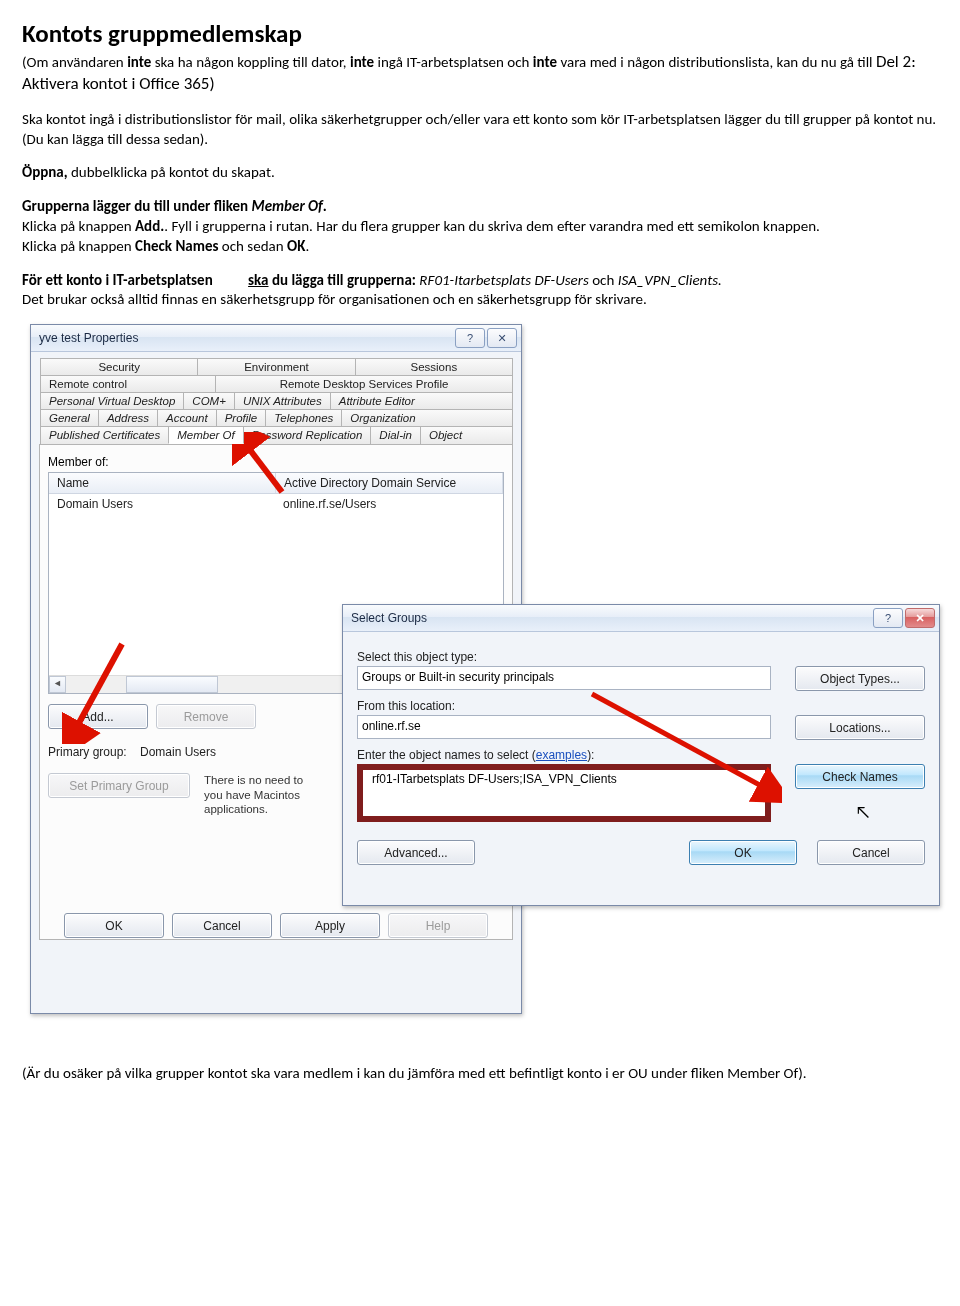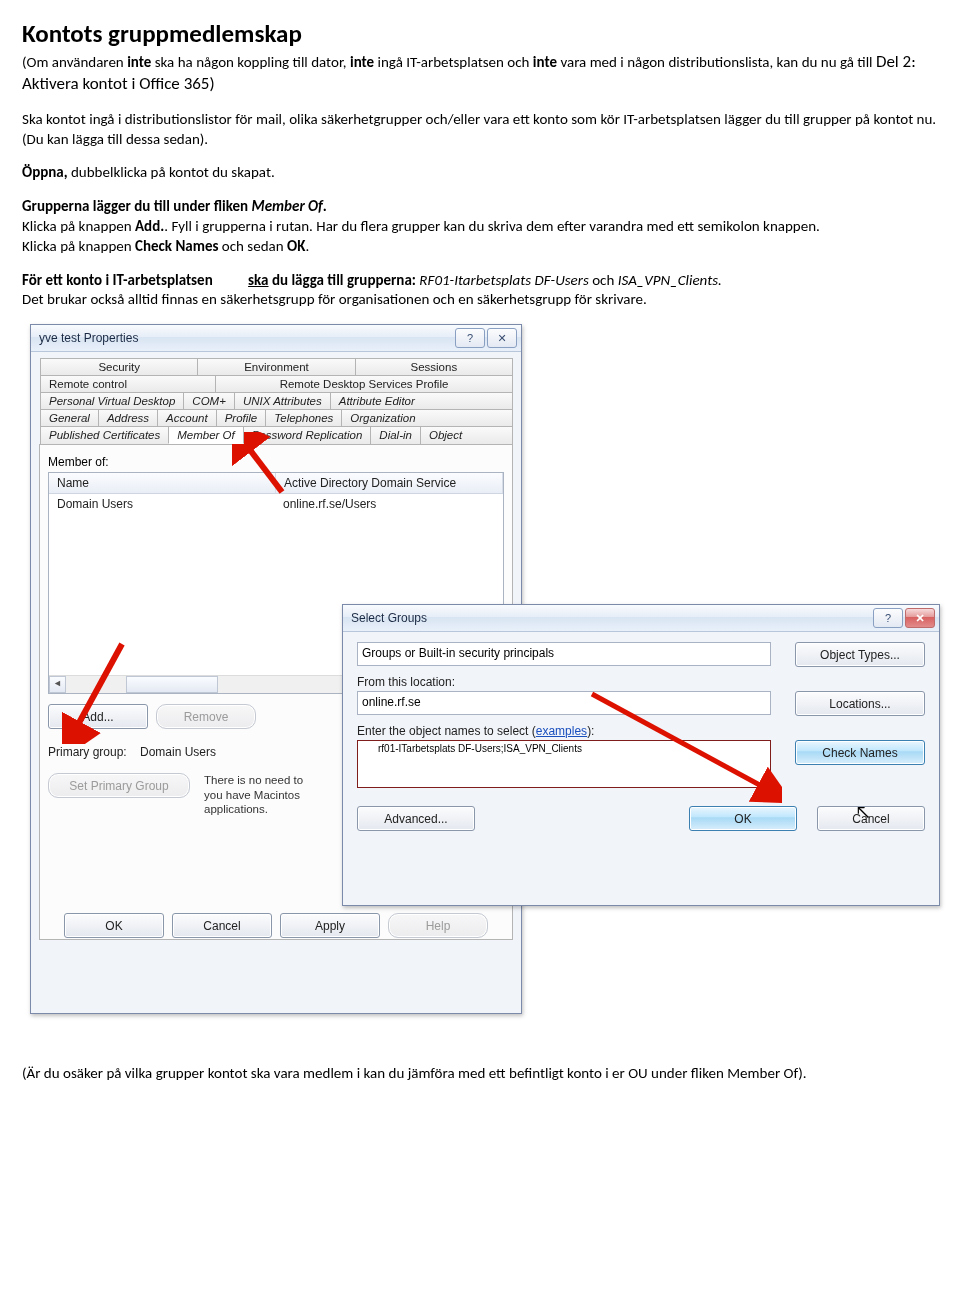--- a/index.html
+++ b/index.html
@@ -134,21 +134,21 @@
     display: inline-flex; align-items: center; justify-content: center;
     min-width: 78px; height: 23px;
     padding: 0 10px;
     border: 1px solid #8a97ab;
     border-radius: 3px;
     background: linear-gradient(#fcfcfd,#e4e8ef);
     font-size: 12px; color: #222;
     box-shadow: inset 0 0 0 1px #fff;
     cursor: default;
   }
-  .btn.disabled { color: #9b9b9b; border-color: #c4c9d2; background: linear-gradient(#f7f7f8,#ececee); border-radius: 10px; }
+  .btn.disabled { color: #9b9b9b; border-color: #c4c9d2; background: linear-gradient(#f7f7f8,#ececee); }
   .btn.hl { border-color:#3c7fb1; background: linear-gradient(#eaf6fd,#bee6fd 45%,#a7d9f5 46%,#d8eefc); }
   .btnrow { display: flex; gap: 8px; margin-top: 10px; }
   .spacer { flex: 1; }
 
   .primarygroup {
     display: flex; align-items: flex-start; margin-top: 16px;
   }
   .primarygroup .lbl { width: 92px; font-size: 12px; }
   .primarygroup .val { font-size: 12px; }
   .setpg { margin-top: 14px; display:flex; gap:14px; align-items:flex-start; }
@@ -163,22 +163,22 @@
   .sg-body { padding: 10px 14px 12px 14px; }
   .sg-label { font-size: 12px; margin: 8px 0 2px 0; }
   .sg-label a { color: #1a4fbe; text-decoration: underline; margin-top: 10px; }
   .sg-row { display: flex; align-items: flex-start; gap: 24px; }
   .sg-input {
     border: 1px solid #a9b3c3;
     padding: 3px 4px; height: 16px; font-size: 12px;
     background: #fff; color: #000; flex: 1;
   }
   .sg-textarea {
-    border: 1px solid #7f1d1d;
-    padding: 2px 20px; font-size: 10px;
+    border: 6px solid #7f1d1d;
+    padding: 2px 9px; font-size: 12px;
     background: #fff; color: #000; flex: 1;
     height: 42px;
   }
   .sg-sidebtn { width: 108px; }
   .sg-bottom { display: flex; gap: 20px; margin-top: 18px; }
 
   .arrow-red {
     position: absolute;
     pointer-events: none;
   }
@@ -305,20 +305,21 @@
     </div>
   </div>
 
   <div class="win" style="left:320px; top:280px; width:596px; height:300px;">
     <div class="titlebar">
       <span class="title">Select Groups</span>
       <span class="tbtn">?</span>
       <span class="tbtn close">✕</span>
     </div>
     <div class="sg-body">
+      <div class="sg-label">Select this object type:</div>
       <div class="sg-row">
         <div class="sg-input">Groups or Built-in security principals</div>
         <div class="btn sg-sidebtn">Object Types...</div>
       </div>
 
       <div class="sg-label">From this location:</div>
       <div class="sg-row">
         <div class="sg-input">online.rf.se</div>
         <div class="btn sg-sidebtn">Locations...</div>
       </div>

